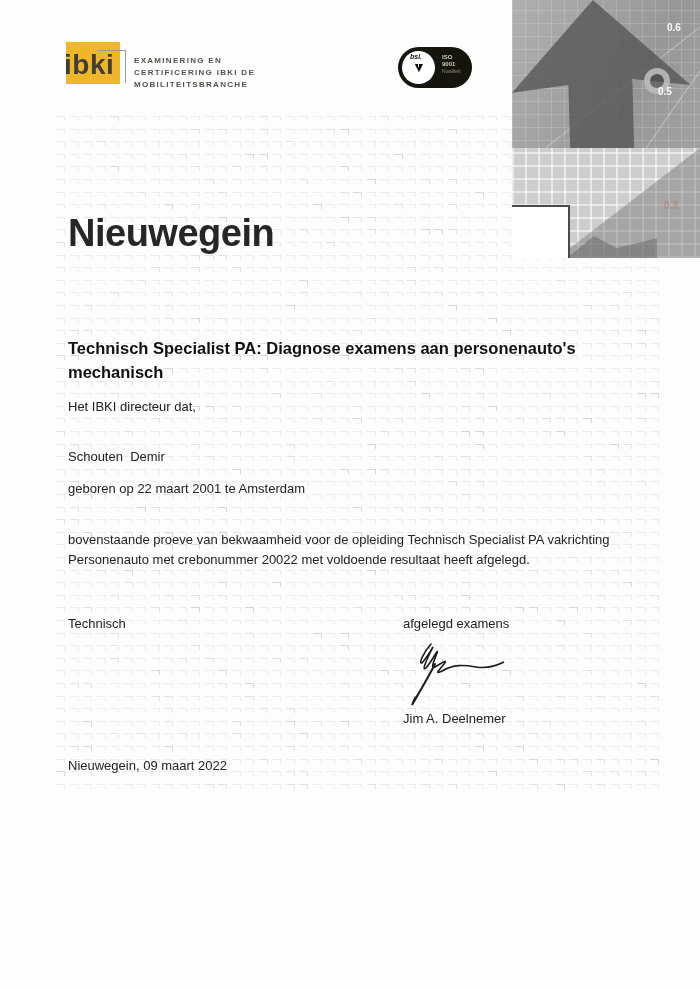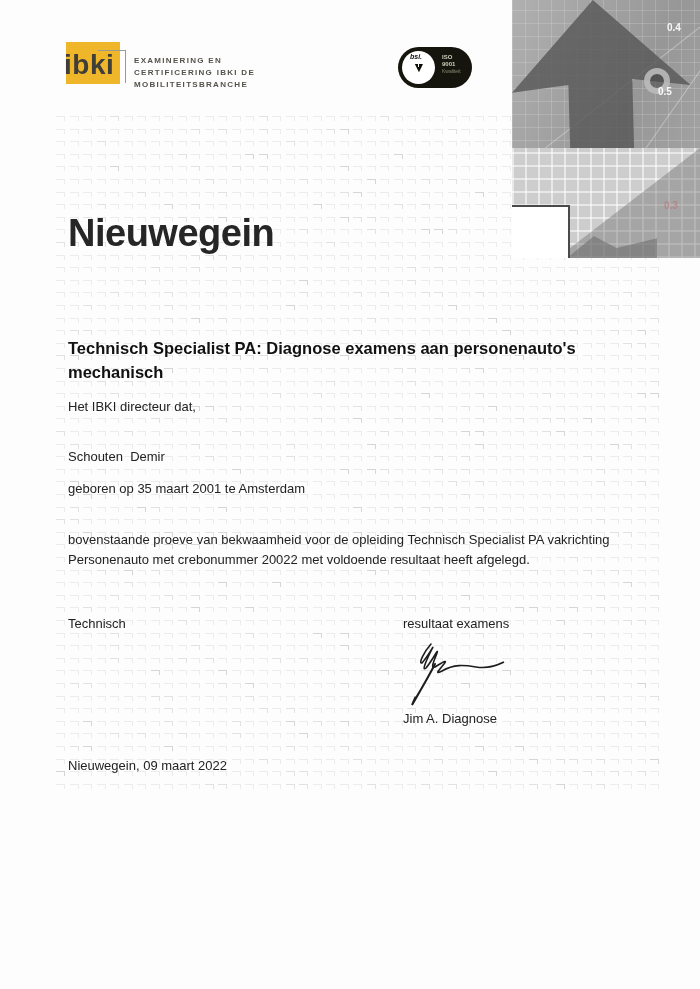--- a/index.html
+++ b/index.html
@@ -2532,33 +2532,33 @@
   <div id="art-base"></div>
   <div id="art-grid"></div>
   <div class="abs art-diag" id="art-diag1"></div>
   <div class="abs art-diag" id="art-diag2"></div>
   <div id="art-arrow"></div>
   <div id="art-ring"></div>
   <div id="art-light"></div>
   <div id="art-tri"></div>
   <div id="art-strip"></div>
   <div id="white-notch"></div>
-  <div class="art-num" id="art-num-05">0.4</div>
+  <div class="art-num" id="art-num-05">0.6</div>
   <div class="art-num" id="art-num-04">0.5</div>
   <div class="art-num" id="art-num-03">0.3</div>
 </div>
 
 <div class="abs doc" id="page-title">Nieuwegein</div>
 <div class="abs doc" id="course-title">Technisch Specialist PA: Diagnose examens aan personenauto's mechanisch</div>
 <div class="abs doc body-text" id="declaration">Het IBKI directeur dat,</div>
 <div class="abs doc body-text" id="participant-name">Schouten  Demir</div>
-<div class="abs doc body-text" id="birth-line">geboren op 35 maart 2001 te Amsterdam</div>
+<div class="abs doc body-text" id="birth-line">geboren op 22 maart 2001 te Amsterdam</div>
 <div class="abs doc body-text" id="statement">bovenstaande proeve van bekwaamheid voor de opleiding Technisch Specialist PA vakrichting Personenauto met crebonummer 20022 met voldoende resultaat heeft afgelegd.</div>
 <div class="abs doc body-text" id="participant-label">Technisch</div>
-<div class="abs doc body-text" id="director-label">resultaat examens</div>
+<div class="abs doc body-text" id="director-label">afgelegd examens</div>
 
 <svg class="abs doc" id="signature" viewBox="0 0 115 76" xmlns="http://www.w3.org/2000/svg">
   <path d="M33 10 C26 18, 20 30, 24 29 C31 21, 37 9, 34 15 C29 25, 23 38, 28 34 C34 27, 41 13, 39 19 C36 27, 32 35, 37 33 C45 28, 50 25, 46 30 C41 36, 36 41, 44 37 C56 30, 66 31, 78 33 C90 35, 100 31, 106 28 C102 30, 96 32, 92 33" fill="none" stroke="#1d1d1d" stroke-width="1.6" stroke-linecap="round"></path>
   <path d="M37 30 C31 42, 22 57, 14 71 C16 66, 18 62, 17 64" fill="none" stroke="#1d1d1d" stroke-width="2" stroke-linecap="round"></path>
 </svg>
 
-<div class="abs doc body-text" id="director-name">Jim A. Diagnose</div>
+<div class="abs doc body-text" id="director-name">Jim A. Deelnemer</div>
 <div class="abs doc body-text" id="place-date">Nieuwegein, 09 maart 2022</div>
 
 </body></html>

